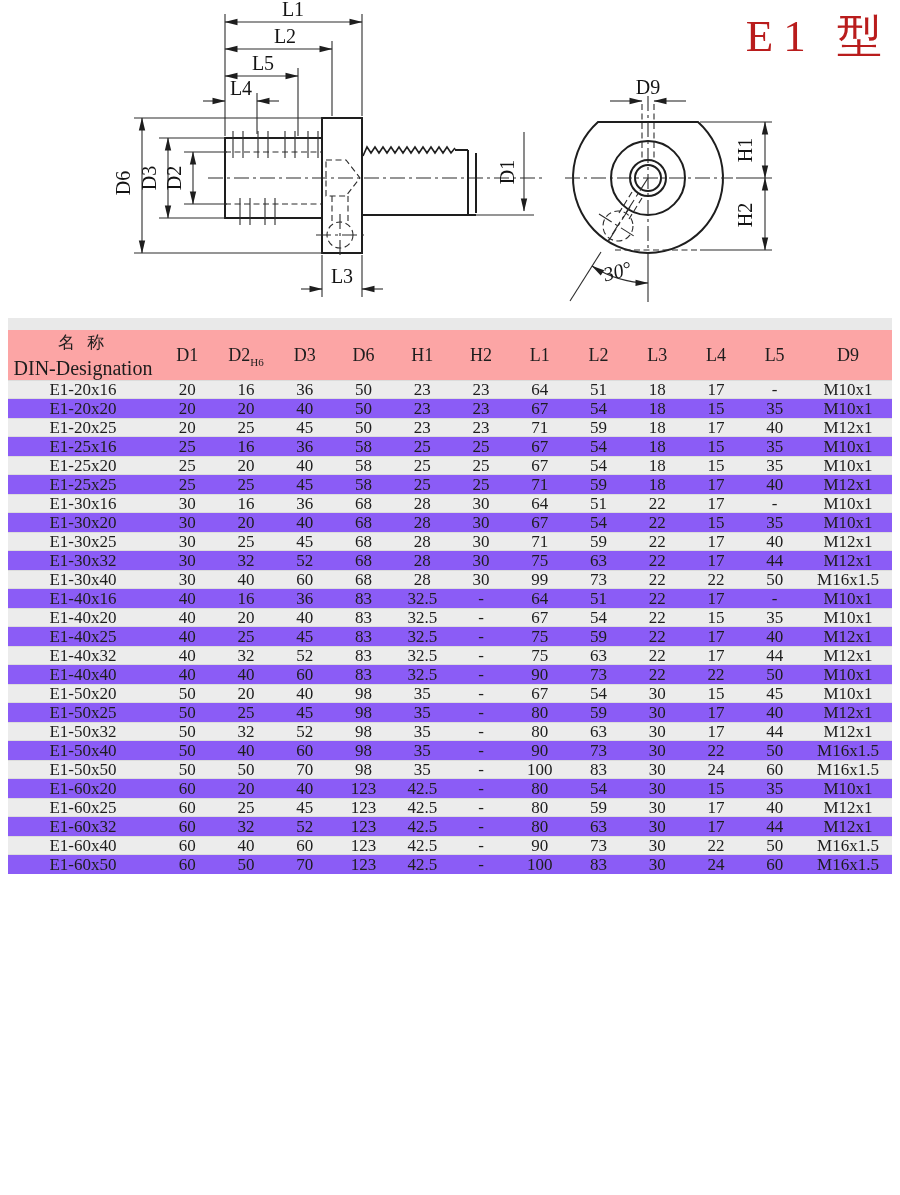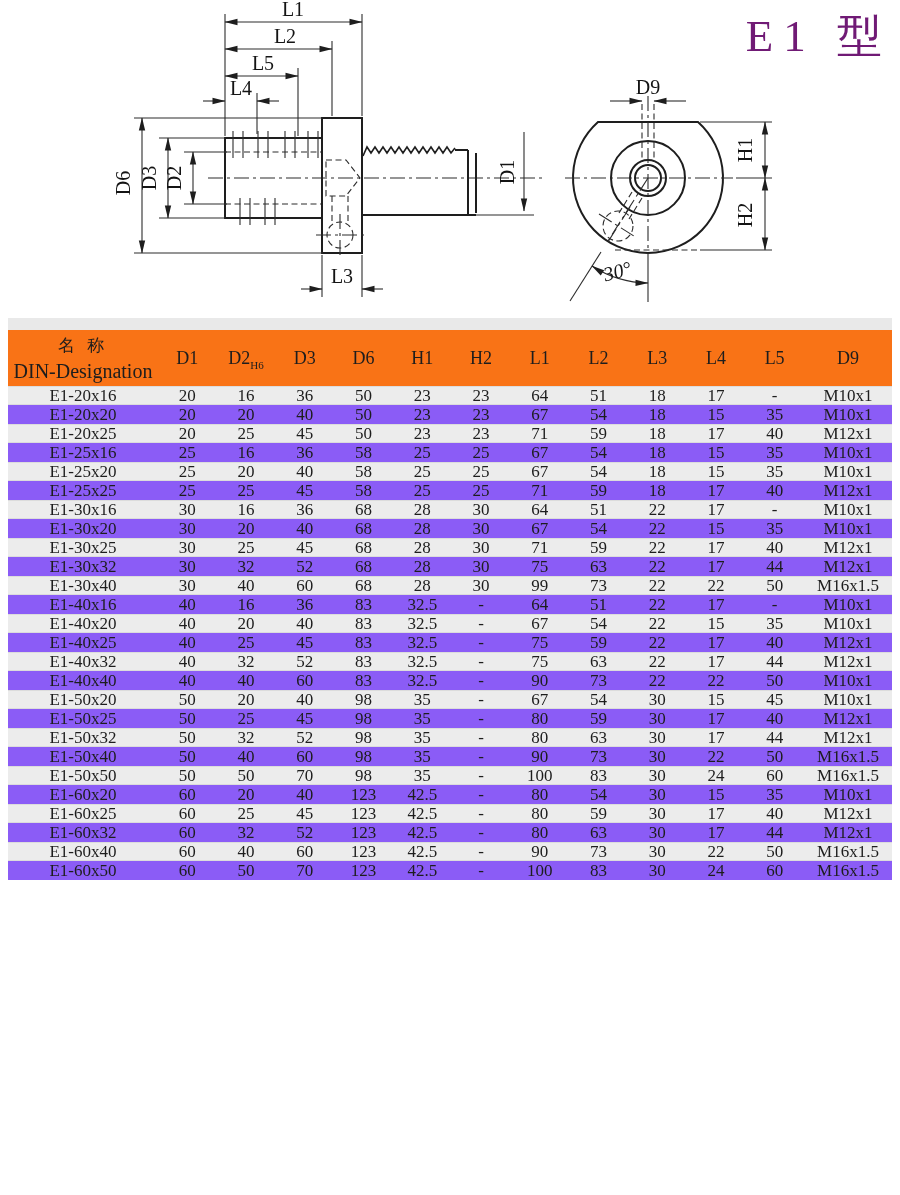--- a/index.html
+++ b/index.html
@@ -4,37 +4,37 @@
 <style>
   html,body{margin:0;padding:0;}
   body{
     width:900px;height:1195px;background:#ffffff;
     font-family:"Liberation Serif", serif;color:#1d1d1d;
     position:relative;overflow:hidden;
   }
   .drawing{position:relative;width:900px;height:318px;background:#fff;}
   .page-title{
     position:absolute;top:6px;right:8px;
-    font-size:45px;letter-spacing:10px;color:#701a75;white-space:nowrap;
+    font-size:45px;letter-spacing:10px;color:#b91c1c;white-space:nowrap;
   }
   svg text{font-family:"Liberation Serif",serif;font-size:20px;fill:#141414;}
   .o2{fill:none;stroke:#1e1e1e;stroke-width:2;}
   .o15{fill:none;stroke:#1e1e1e;stroke-width:1.6;}
   .o1{fill:none;stroke:#2c2c2c;stroke-width:1.1;}
   .dsh{stroke-dasharray:6 3.5;}
   .cl{stroke-dasharray:15 4 3 4;}
 
   .tablewrap{margin:0 8px;}
   .sep-band{height:12px;background:#e9e9e9;}
   .hrow,.row{
     display:grid;
     grid-template-columns:150px repeat(11,1fr) 88px;
     align-items:center;
   }
-  .hrow{height:56px;background:#f97316;}
+  .hrow{height:50px;background:#fca5a5;}
   .cell{text-align:center;font-size:17px;line-height:1;}
   .hcell{text-align:center;font-size:18px;}
   .hname{display:flex;flex-direction:column;align-items:center;justify-content:center;gap:3px;}
   .hname .zh{font-size:17px;letter-spacing:4px;}
   .hname .en{font-size:20px;}
   sub{font-size:11px;line-height:0;}
   .row{height:19px;}
   .row.odd{background:#ececec;box-shadow:inset 0 1px 0 #dcdcdc, inset 0 -1px 0 #dcdcdc;}
   .row.even{background:#8b5cf6;}
 </style>

